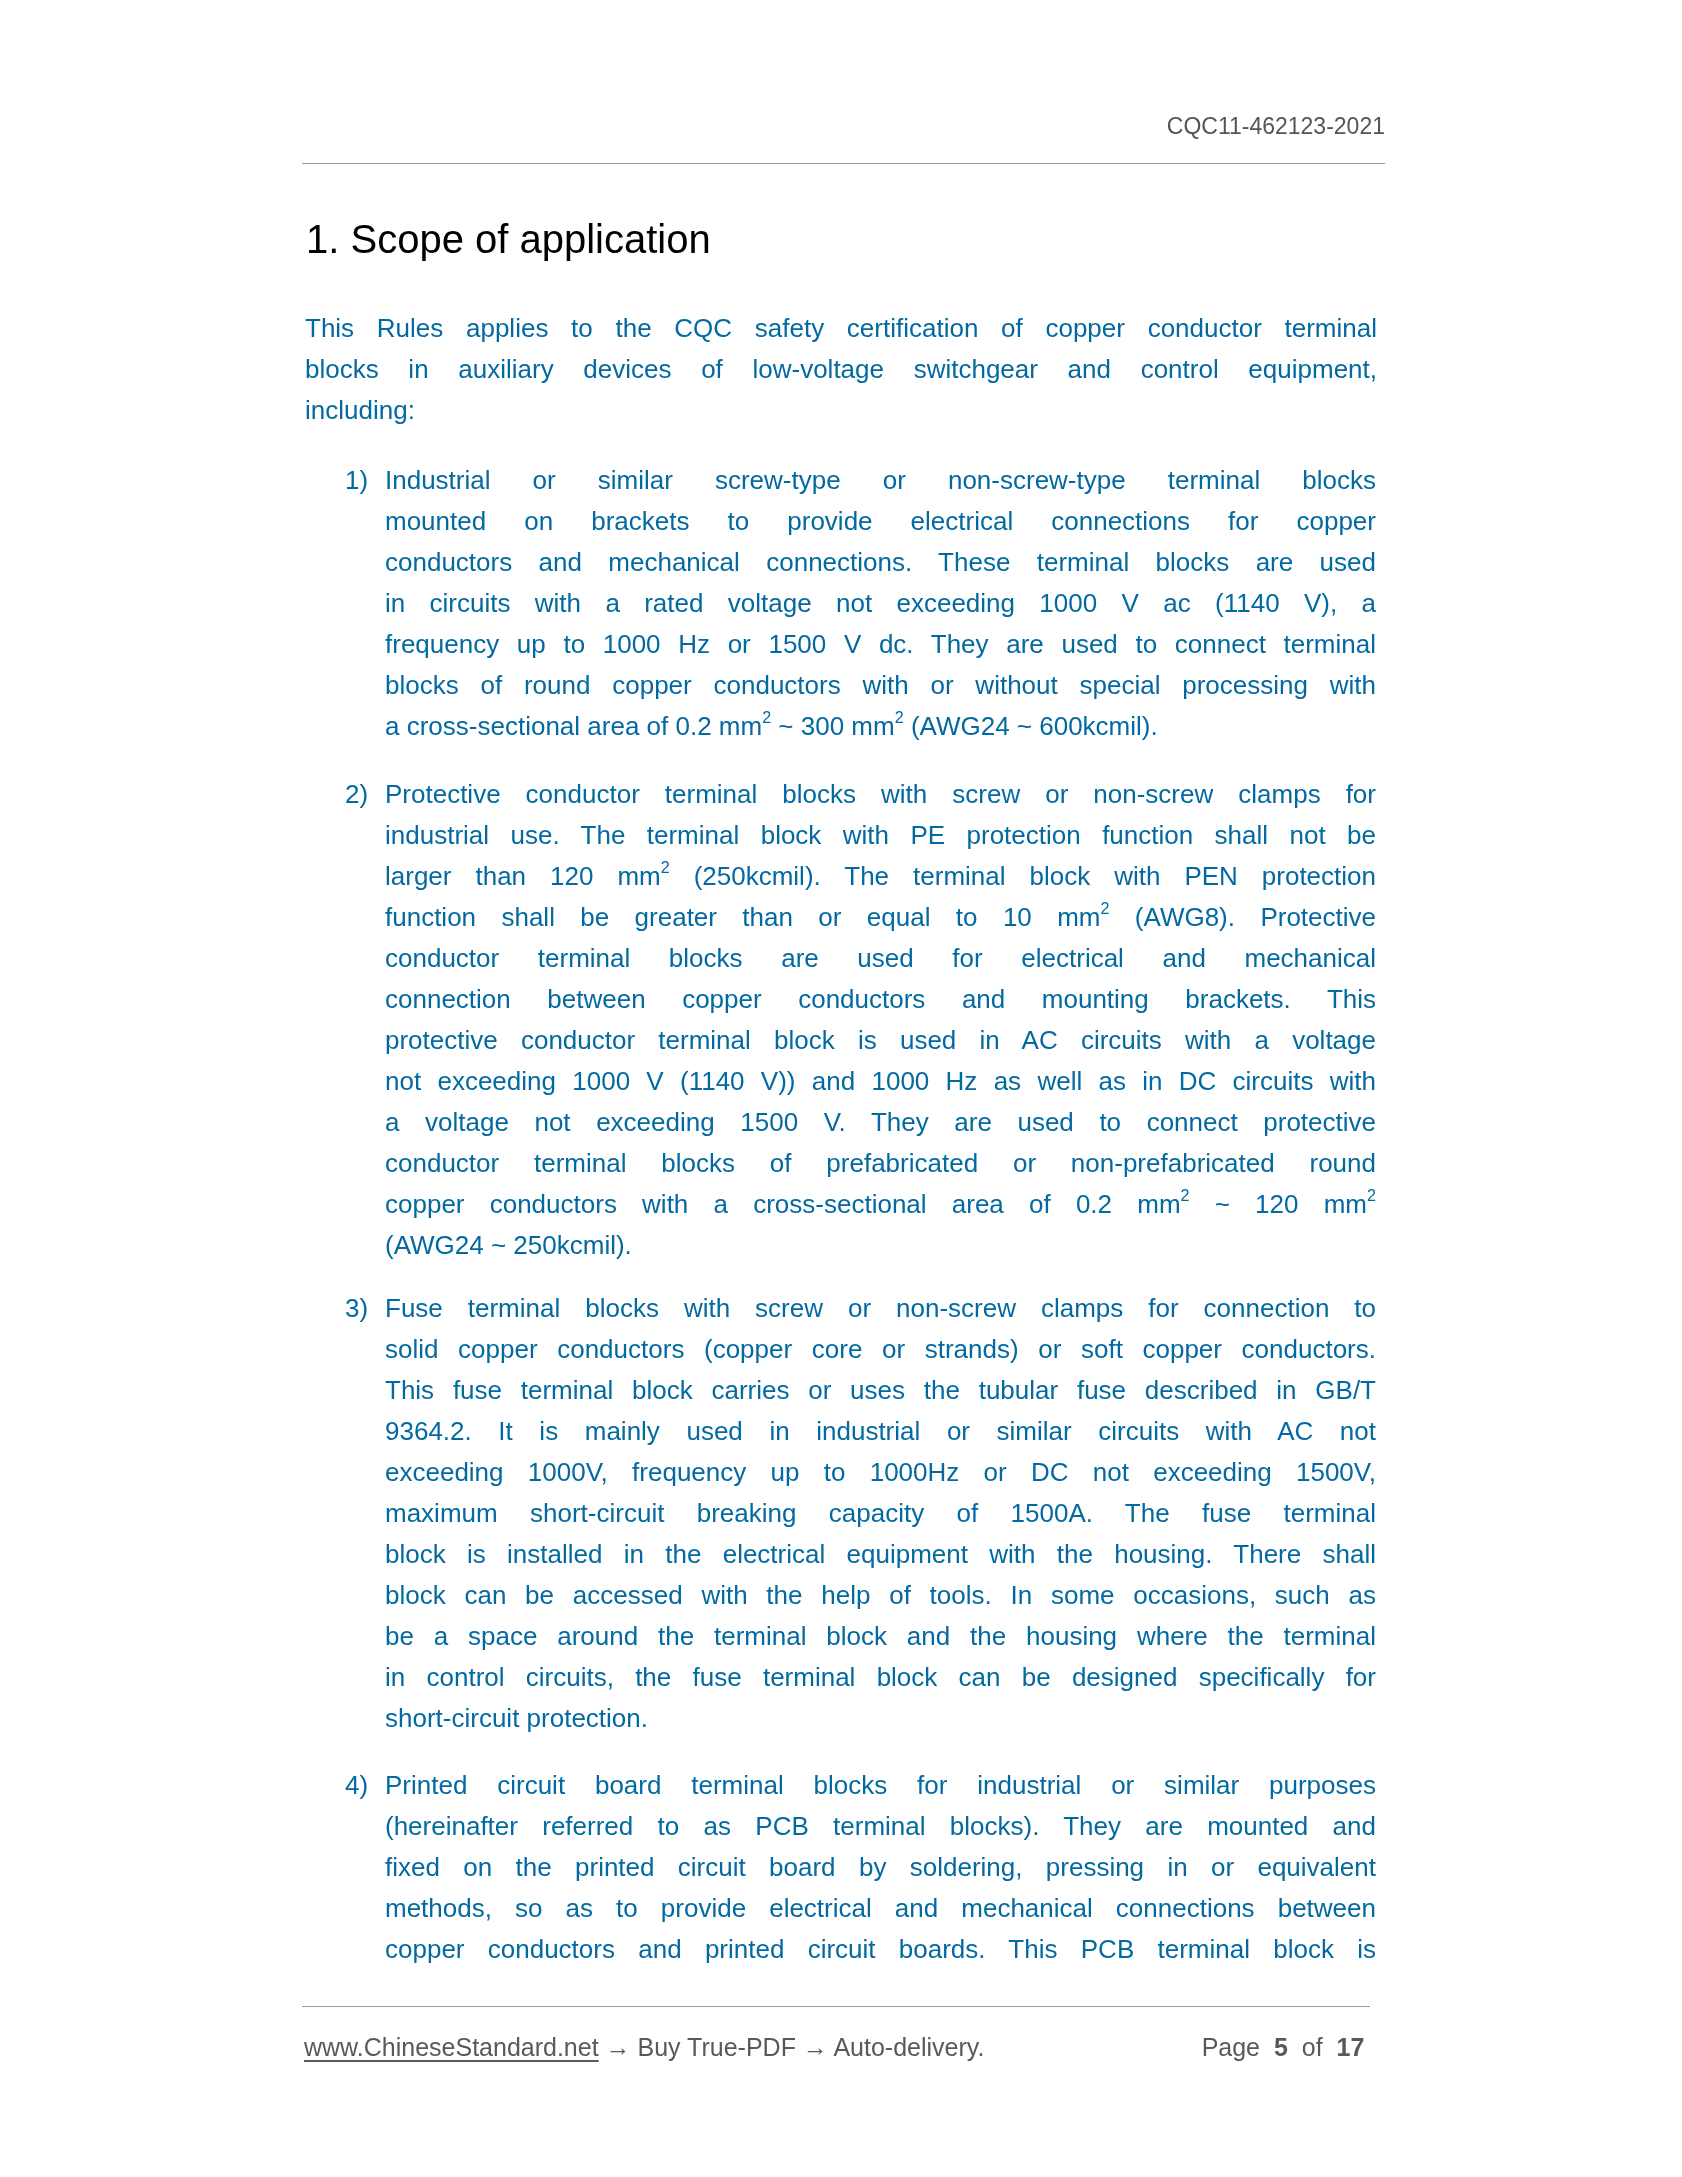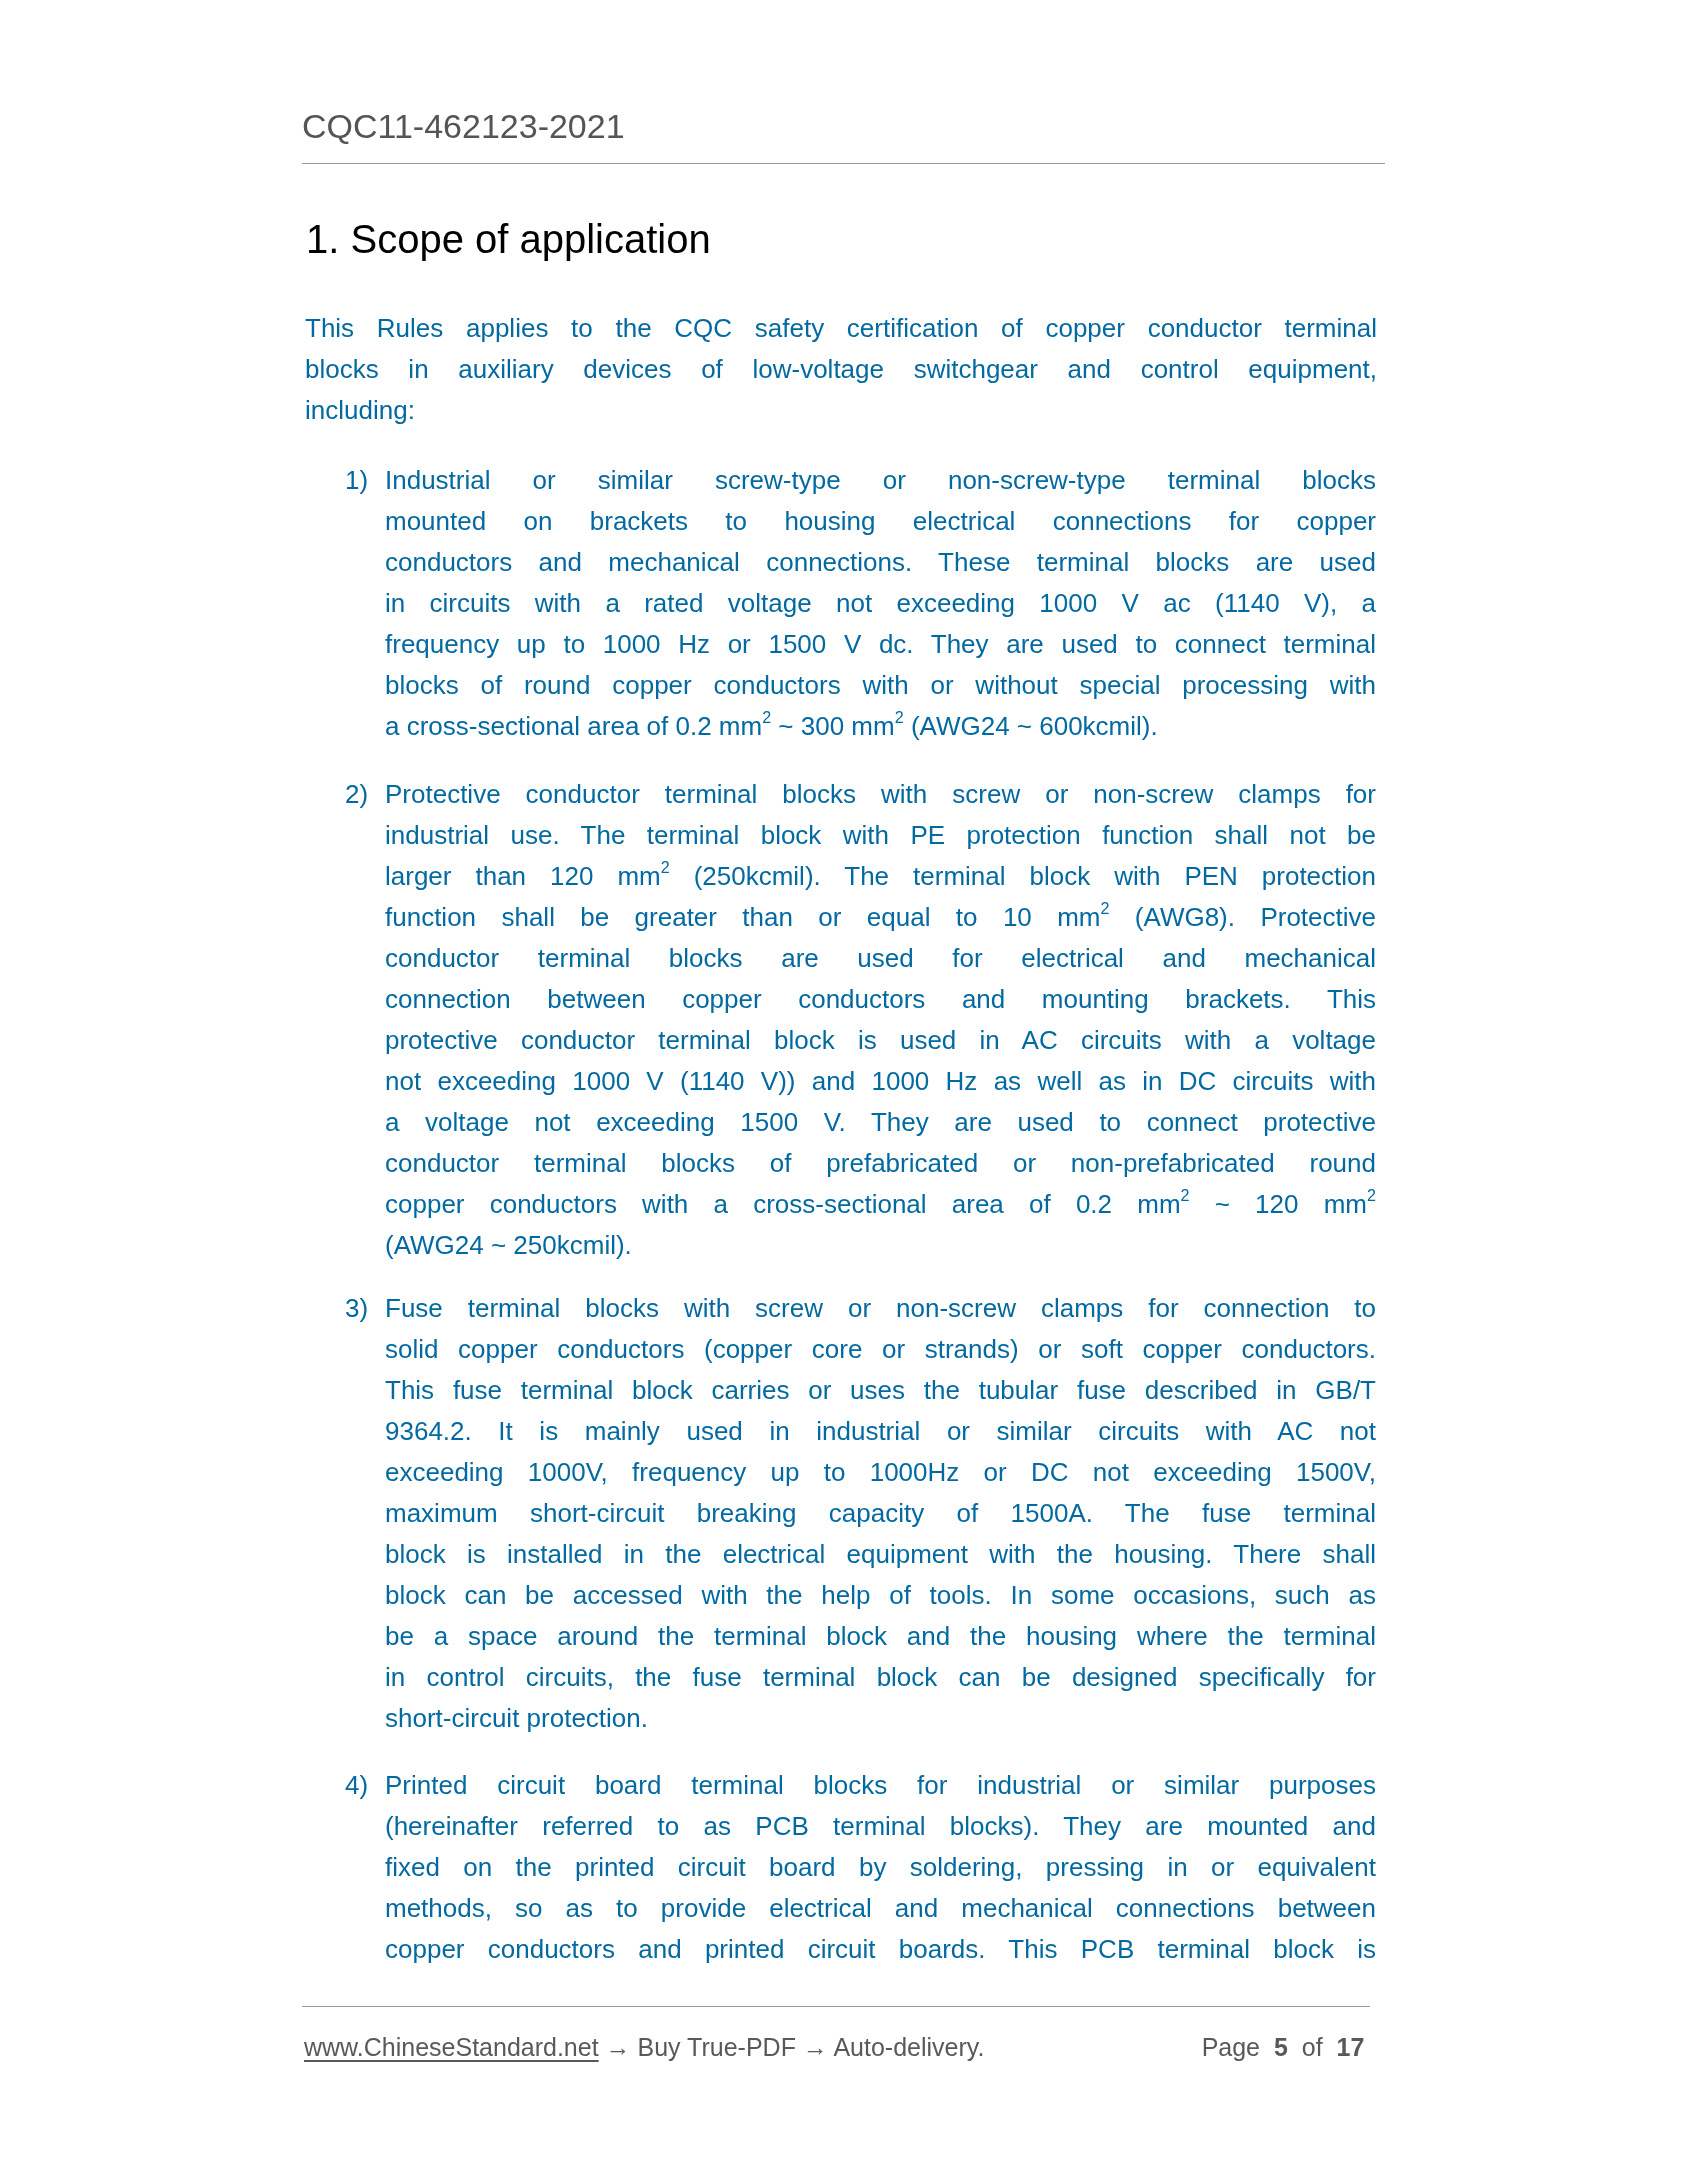--- a/index.html
+++ b/index.html
@@ -1,20 +1,20 @@
 <!DOCTYPE html>
 <html style="font-size:14px"><head>
 <meta charset="utf-8">
 <style>
   html, body { margin: 0; padding: 0; background: #ffffff; }
   body { width: 1683px; height: 2177px; position: relative; overflow: hidden;
          font-family: "Liberation Sans", sans-serif; color: #000; }
   .abs { position: absolute; }
-  #doc-header { left: 302px; width: 1083px; top: 113px; text-align: left;
-                font-size: 34px; line-height: 27px; color: #555555; }
+  #doc-header { left: 302px; width: 1083px; top: 113px; text-align: right;
+                font-size: 23px; line-height: 27px; color: #555555; }
   #header-rule { left: 302px; width: 1083px; top: 163px; height: 0; border-top: 1.7px solid #9a9a9a; }
   #section-heading { left: 306px; top: 219px; font-size: 40px; line-height: 40px; font-weight: normal; color: #000; margin: 0; }
   .para { font-size: 26px; line-height: 41px; color: #0369a1; }
   .line { display: block; text-align: justify; text-align-last: justify; height: 41px; white-space: normal; }
   .line.last { text-align-last: left; }
   #intro { left: 305px; width: 1072px; top: 308px; }
   .item { left: 345px; width: 1032px; }
   .item .num { position: absolute; left: 0; top: 0; }
   .item .body { position: absolute; left: 40px; width: 991px; top: 0; }
   #item-1 { top: 460px; }
@@ -40,21 +40,21 @@
 <div class="abs para" id="intro">
     <span class="line">This Rules applies to the CQC safety certification of copper conductor terminal</span>
     <span class="line">blocks in auxiliary devices of low-voltage switchgear and control equipment,</span>
     <span class="line last">including:</span>
   </div>
 
 <div class="abs para item" id="item-1">
   <span class="num">1)</span>
   <div class="body">
       <span class="line">Industrial or similar screw-type or non-screw-type terminal blocks</span>
-      <span class="line">mounted on brackets to housing electrical connections for copper</span>
+      <span class="line">mounted on brackets to provide electrical connections for copper</span>
       <span class="line">conductors and mechanical connections. These terminal blocks are used</span>
       <span class="line">in circuits with a rated voltage not exceeding 1000 V ac (1140 V), a</span>
       <span class="line">frequency up to 1000 Hz or 1500 V dc. They are used to connect terminal</span>
       <span class="line">blocks of round copper conductors with or without special processing with</span>
       <span class="line last">a cross-sectional area of 0.2 mm<sup>2</sup> ~ 300 mm<sup>2</sup> (AWG24 ~ 600kcmil).</span>
     </div>
 </div>
 <div class="abs para item" id="item-2">
   <span class="num">2)</span>
   <div class="body">

